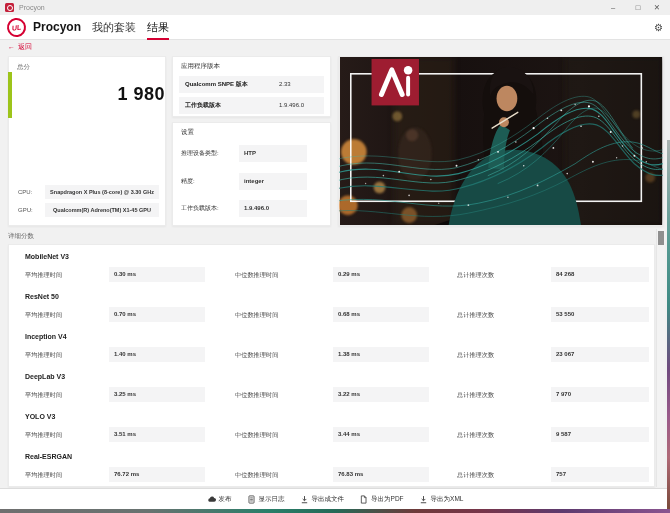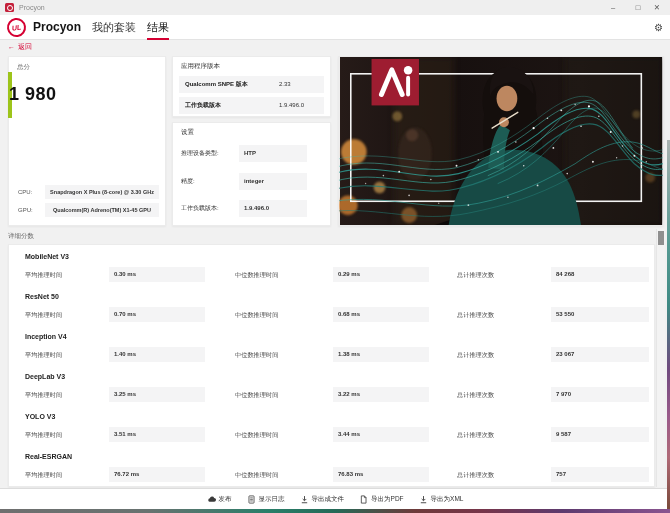--- a/index.html
+++ b/index.html
@@ -26,21 +26,21 @@
   
   .back{position:absolute;left:8px;top:42px;font-size:7px;color:#d50032;}
   .back .arr{margin-right:3px;}
 
   .card{position:absolute;background:#fff;border:1px solid #ebebeb;box-shadow:0 1px 2px rgba(0,0,0,.05);}
 
   
   .score-card{left:8px;top:56px;width:158px;height:170px;}
   .score-label{position:absolute;left:8px;top:6px;font-size:6.5px;color:#666;}
   .green-bar{position:absolute;left:-1px;top:15px;width:4px;height:46px;background:#9dc41a;}
-  .score-value{position:absolute;left:0;top:27px;width:100%;text-align:left;font-size:18px;font-weight:bold;color:#111;letter-spacing:.5px;}
+  .score-value{position:absolute;left:0;top:27px;width:100%;text-align:right;font-size:18px;font-weight:bold;color:#111;letter-spacing:.5px;}
   .hw-row{position:absolute;left:0;width:100%;height:14px;}
   .hw-row.cpu{top:128px;}.hw-row.gpu{top:146px;}
   .hw-label{position:absolute;left:9px;font-size:6px;color:#555;line-height:14px;}
   .hw-box{position:absolute;left:36px;right:6px;height:14px;background:#f4f4f5;font-size:5.5px;font-weight:bold;color:#333;line-height:14px;text-align:center;}
 
   
   .ver-card{left:172px;top:56px;width:159px;height:61px;}
   .panel-title{position:absolute;left:8px;top:5px;font-size:6.5px;color:#333;}
   .vrow{position:absolute;left:6px;right:6px;height:17px;background:#f4f4f5;}
   .vrow1{top:19px;}.vrow2{top:40px;}

